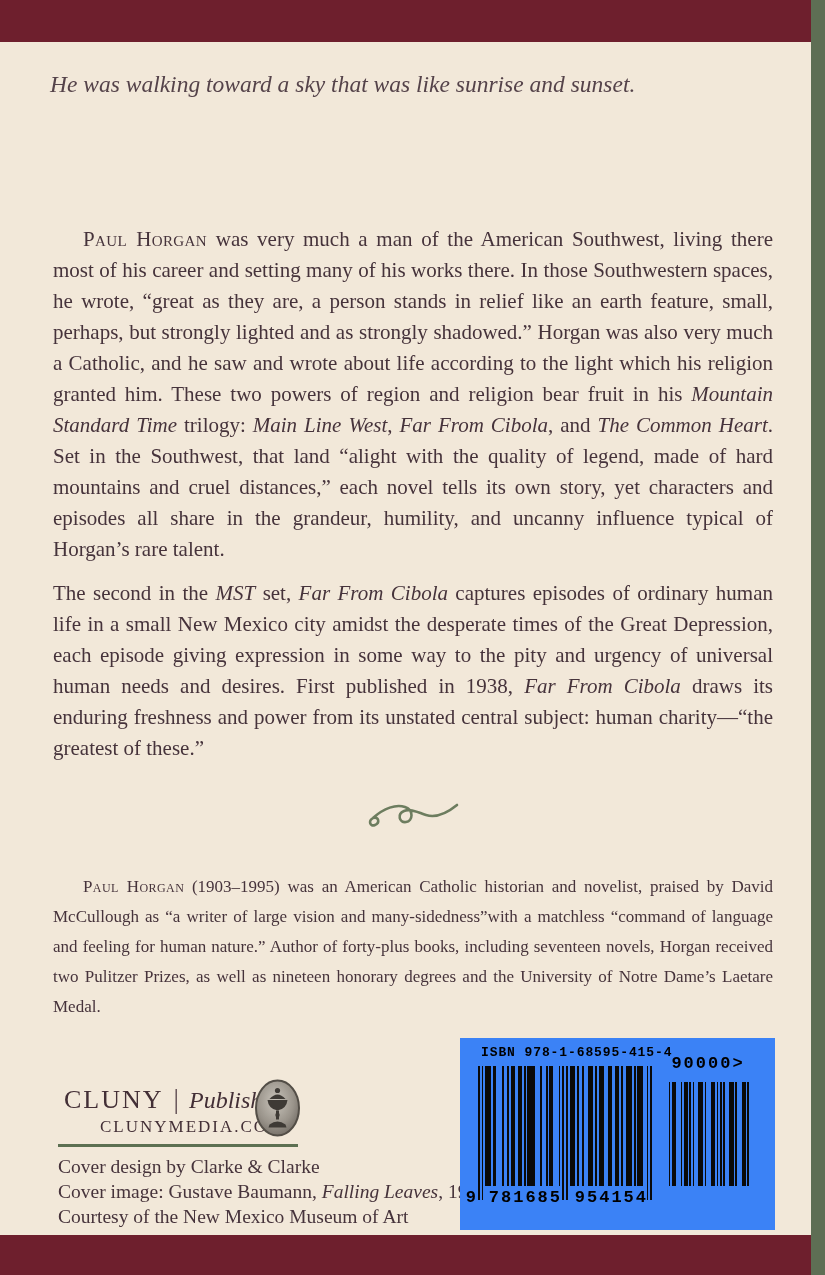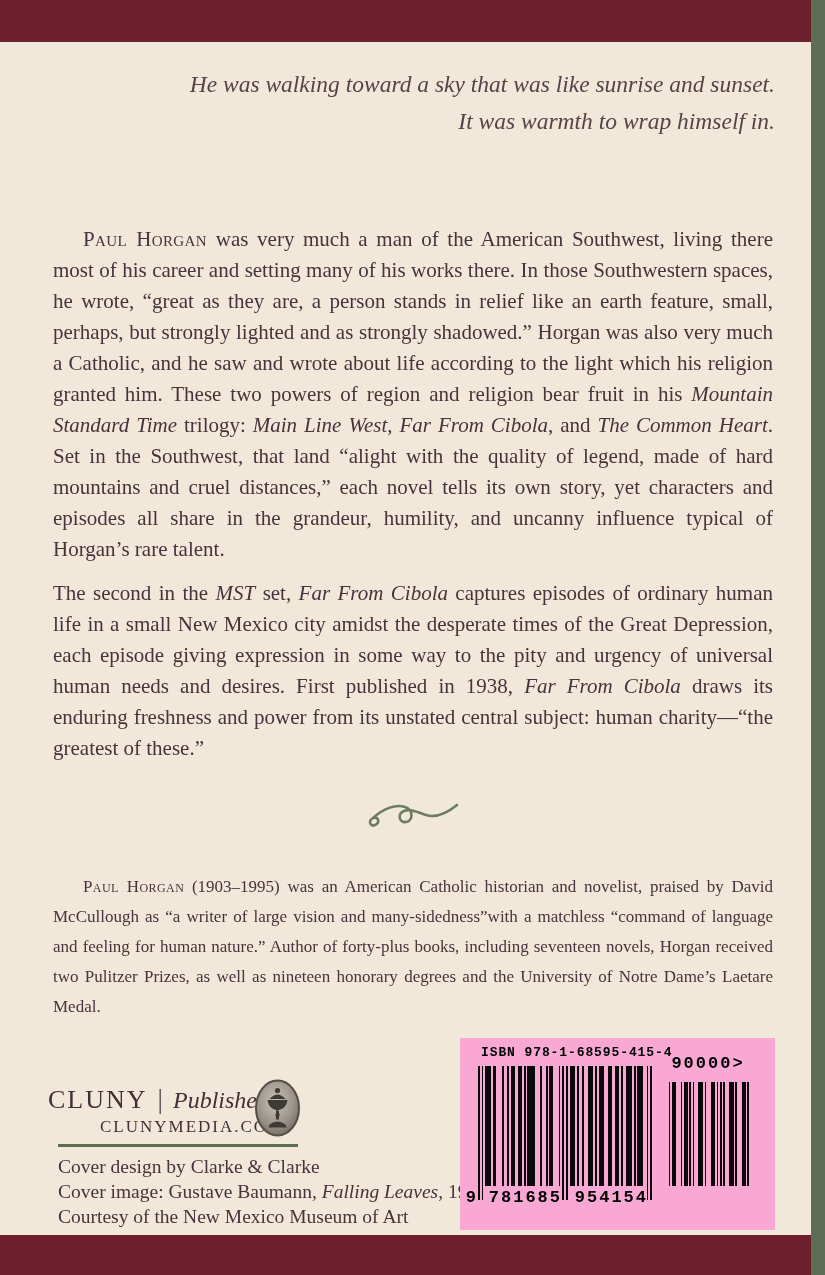--- a/index.html
+++ b/index.html
@@ -2,39 +2,39 @@
 <html><head>
 <meta charset="utf-8">
 <style>
   html,body{margin:0;padding:0;background:#888;}
   .page{position:relative;width:825px;height:1275px;background:#f2e8d9;overflow:hidden;
         font-family:"Liberation Serif",serif;margin:0 auto;}
   .spine-strip{position:absolute;right:0;top:0;width:14px;height:100%;background:#5e6e54;z-index:6;}
   .band{position:absolute;left:0;width:100%;background:#6e1f2d;z-index:5;}
   .band-top{top:0;height:42px;}
   .band-bottom{bottom:0;height:40px;}
-  .epigraph{position:absolute;top:66px;left:50px;width:725px;text-align:right;
+  .epigraph{position:absolute;top:66px;left:50px;width:725px;text-align:left;
             font-style:italic;font-size:23.5px;line-height:37px;color:#55434a;}
   .body{position:absolute;left:53px;width:720px;text-align:justify;color:#46333b;margin:0;}
   .para1{top:224px;font-size:21px;line-height:31px;}
   .para2{top:578px;font-size:21px;line-height:31px;}
   .bio{top:872px;font-size:17px;line-height:30px;}
   .i{font-style:italic;}
   .sc{font-variant-caps:small-caps;letter-spacing:.4px;margin-left:30px;}
   .flourish{position:absolute;left:366px;top:798px;width:94px;height:36px;}
-  .pub-line{position:absolute;left:48px;top:1084px;display:flex;align-items:baseline;color:#432f36;justify-content:flex-end;}
+  .pub-line{position:absolute;left:64px;top:1084px;display:flex;align-items:baseline;color:#432f36;justify-content:flex-end;}
   .pub-name{font-size:26px;letter-spacing:2px;}
   .pub-sep{font-size:27px;margin:0 10px;font-weight:300;color:#5a474e;}
   .pub-tag{font-style:italic;font-size:24px;}
   .pub-site{position:absolute;left:60px;top:1117px;font-size:17px;font-weight:normal;
             letter-spacing:2px;color:#432f36;margin-left:40px;}
   .pub-emblem{position:absolute;left:254px;top:1078px;width:47px;height:60px;}
   .pub-rule{position:absolute;left:58px;top:1144px;width:240px;height:3px;background:#5d7052;}
   .credits{position:absolute;left:58px;top:1154px;font-size:19.5px;line-height:25px;color:#46333b;}
-  .barcode-box{position:absolute;left:460px;top:1038px;width:315px;height:192px;background:#f9a8d4;}
+  .barcode-box{position:absolute;left:460px;top:1038px;width:315px;height:192px;background:#3b82f6;}
   .isbn-label{position:absolute;left:21px;top:7px;white-space:nowrap;color:#000;
               font-family:"Liberation Mono",monospace;font-weight:bold;font-size:13px;letter-spacing:.9px;}
   .ean-svg{position:absolute;left:18px;top:28px;}
   .bc-digit{position:absolute;top:150px;color:#000;font-family:"Liberation Mono",monospace;
             font-weight:bold;font-size:17px;}
   .bc-d9{left:2px;width:14px;text-align:right;}
   .bc-g1{left:28px;width:74px;text-align:right;letter-spacing:2px;}
   .bc-g2{left:112px;width:76px;text-align:right;letter-spacing:2px;}
   .supp-label{position:absolute;left:205px;top:16px;width:86px;text-align:center;color:#000;
               font-family:"Liberation Mono",monospace;font-weight:bold;font-size:17px;letter-spacing:2px;}
@@ -44,21 +44,20 @@
 <body>
 
 <div class="page">
 
   <div class="spine-strip"></div>
   <div class="band band-top"></div>
   <div class="band band-bottom"></div>
 
   <div class="epigraph">
     <div>He was walking toward a sky that was like sunrise and sunset.</div>
-    <div>It was warmth to wrap himself in.</div>
   </div>
 
   <p class="body para1"><span class="sc">Paul Horgan</span><span> was very much a man of the American Southwest, living there most of his career and setting many of his works there. In those Southwestern spaces, he wrote, “great as they are, a person stands in relief like an earth feature, small, perhaps, but strongly lighted and as strongly shadowed.” Horgan was also very much a Catholic, and he saw and wrote about life according to the light which his religion granted him. These two powers of region and religion bear fruit in his </span><span class="i">Mountain Standard Time</span><span> trilogy: </span><span class="i">Main Line West</span><span>, </span><span class="i">Far From Cibola</span><span>, and </span><span class="i">The Common Heart</span><span>. Set in the Southwest, that land “alight with the quality of legend, made of hard mountains and cruel distances,” each novel tells its own story, yet characters and episodes all share in the grandeur, humility, and uncanny influence typical of Horgan’s rare talent.</span></p>
   <p class="body para2"><span>The second in the </span><span class="i">MST</span><span> set, </span><span class="i">Far From Cibola</span><span> captures episodes of ordinary human life in a small New Mexico city amidst the desperate times of the Great Depression, each episode giving expression in some way to the pity and urgency of universal human needs and desires. First published in 1938, </span><span class="i">Far From Cibola</span><span> draws its enduring freshness and power from its unstated central subject: human charity—“the greatest of these.”</span></p>
 
   <div class="flourish">
     <svg width="94" height="36" viewBox="0 0 94 36" fill="none">
       <path d="M7 20 C2 23 4 29 9 27 C14 25 13 18 7 20 C18 10 30 6 39 9 C48 12 47 23 40 24 C33 25 31 16 38 13 C45 10 53 15 60 17 C70 20 80 16 91 7" stroke="#6d7d5f" stroke-width="2.6" stroke-linecap="round" fill="none"></path>
     </svg>
   </div>

